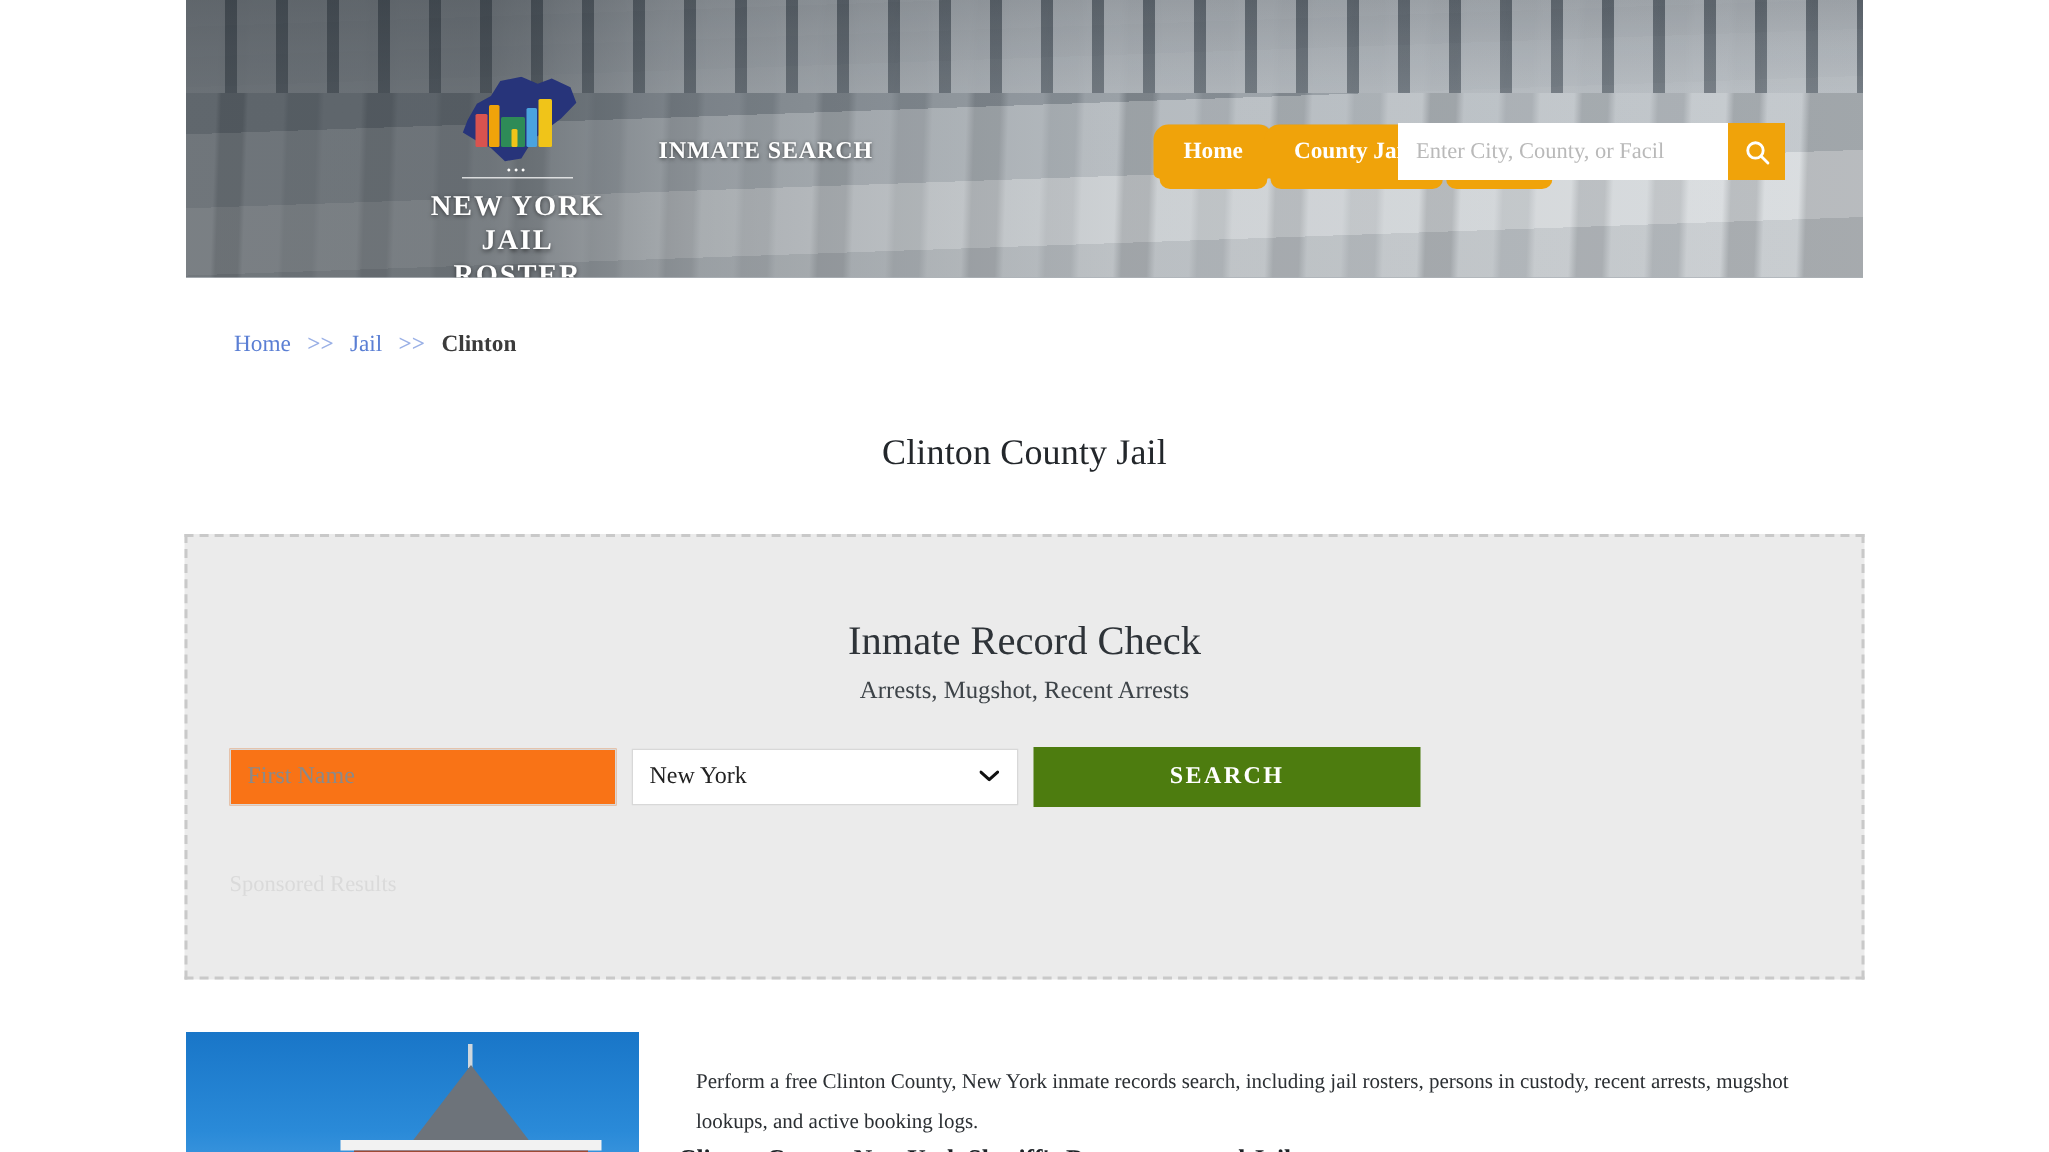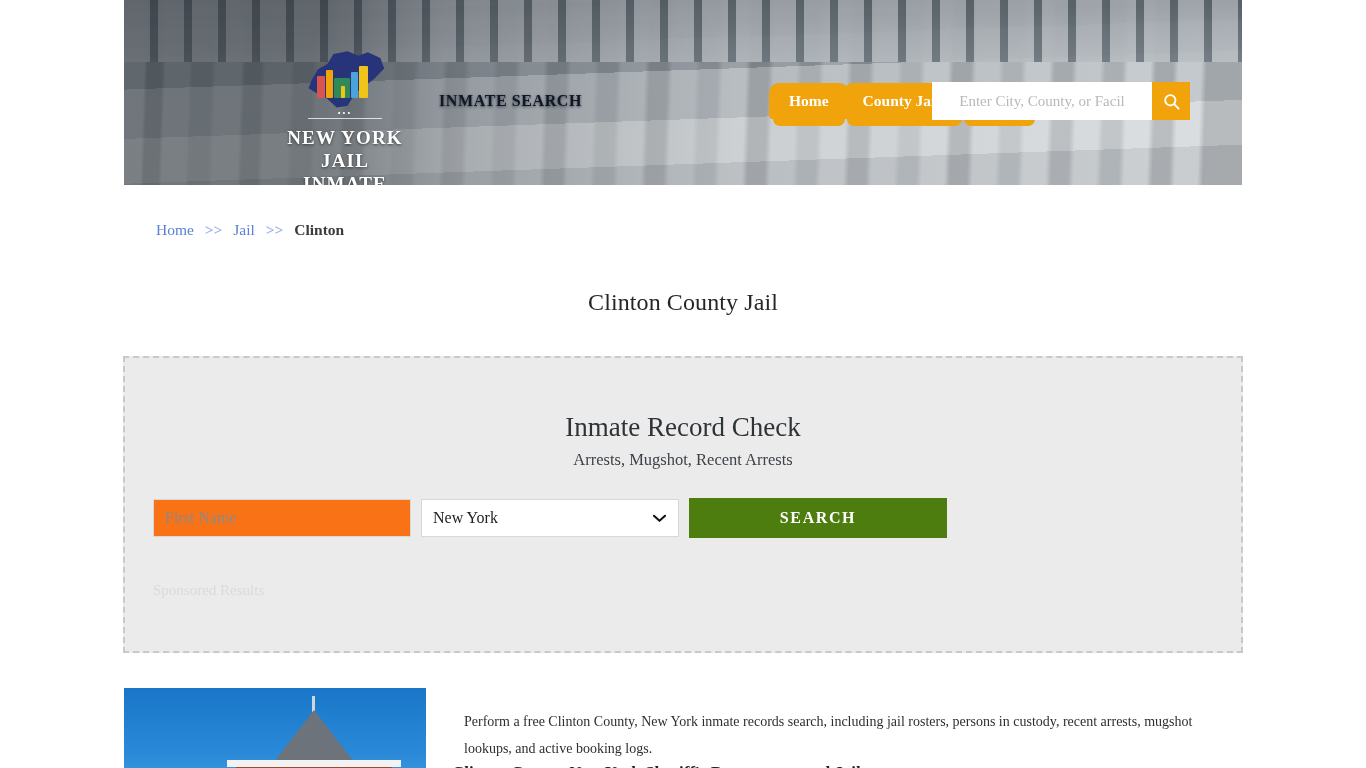--- a/index.html
+++ b/index.html
@@ -76,21 +76,21 @@
   }
   .logo-name {
     font-family:"Liberation Serif","DejaVu Serif",serif;
     font-weight:700; font-size:19px; line-height:23px; letter-spacing:1.2px;
     color:#ffffff; text-shadow:0 1px 3px rgba(0,0,0,.55);
   }
   .inmate-search-label {
     position:absolute; left:315px; top:92px;
     font-family:"Liberation Serif","DejaVu Serif",serif;
     font-weight:700; font-size:16px; letter-spacing:0.6px;
-    color:#0f172a; text-shadow:0 1px 3px rgba(0,0,0,.6);
+    color:#ffffff; text-shadow:0 1px 3px rgba(0,0,0,.6);
   }
 
   
   .main-nav { position:absolute; left:645px; top:83px; display:flex; align-items:flex-end; }
   .nav-btn {
     position:relative;
     height:36px; padding:0 20px;
     display:flex; align-items:center; justify-content:center;
     background:#f0a30a;
     color:#ffffff;
@@ -108,21 +108,21 @@
   .nav-btn:last-child { margin-right:0; }
 
   
   .header-search {
     position:absolute; right:52px; top:82px;
     display:flex; align-items:stretch; height:38px; width:258px;
   }
   .header-search input {
     flex:1; border:0; outline:none; background:#ffffff;
     padding:0 12px;
-    font-family:"Liberation Serif","DejaVu Serif",serif; font-size:15px; color:#444;text-align:center;
+    font-family:"Liberation Serif","DejaVu Serif",serif; font-size:15px; color:#444;
   }
   .header-search input::placeholder { color:#b9b9b9; }
   .header-search .search-btn {
     width:38px; background:#f0a30a; display:flex; align-items:center; justify-content:center; cursor:pointer; border:0;
   }
 
   
   .breadcrumb {
     position:absolute; left:156px; top:221px;
     font-size:15.5px; color:#3b3b3b;
@@ -229,21 +229,21 @@
         <div class="state"></div>
         <div class="bld b1"></div>
         <div class="bld b2"></div>
         <div class="bld b3"></div>
         <div class="bld b4"></div>
         <div class="bld b5"></div>
         <div class="bld b6"></div>
       </div>
       <div class="logo-rule"></div>
       <div class="logo-name">NEW YORK</div>
-      <div class="logo-name">JAIL INMATE</div>
+      <div class="logo-name">JAIL ROSTER</div>
     </div>
 
     <div class="inmate-search-label">INMATE SEARCH</div>
 
     <div class="main-nav">
       <div class="nav-btn">
         <span>Home</span>
       </div>
       <div class="nav-btn">
         <span>County Jails</span>

